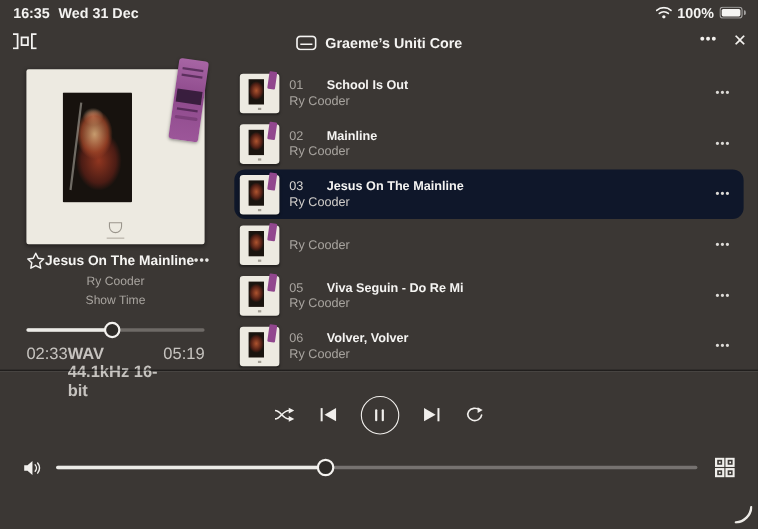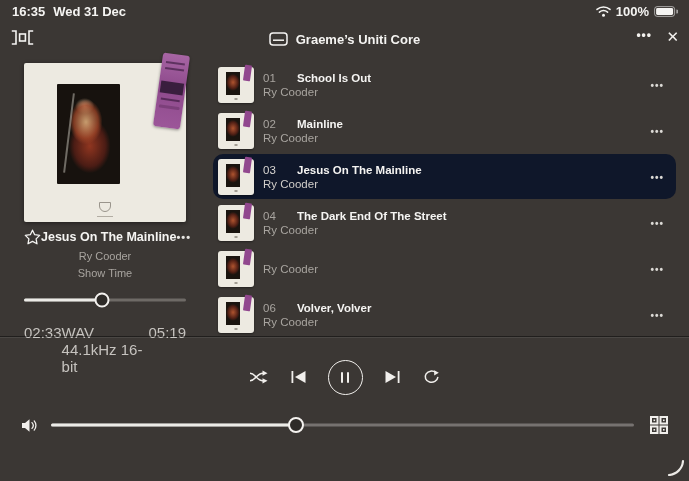--- a/index.html
+++ b/index.html
@@ -43,21 +43,21 @@
 
   
   .np{position:absolute;left:24px;top:229px;width:162px;}
   .np-titlerow{display:flex;align-items:center;}
   .np-title{flex:1;text-align:center;font-size:12.5px;font-weight:700;color:#f5f4f2;white-space:nowrap;}
   .np-more{font-size:11px;letter-spacing:1px;font-weight:700;color:#e8e6e3;cursor:pointer;}
   .np-artist,.np-album{text-align:center;font-size:11px;color:#a8a49f;margin-top:5px;}
   .np .slider{margin-top:13px;}
   .np-times{display:flex;justify-content:space-between;align-items:baseline;margin-top:6px;
             font-size:15px;color:#c6c3bf;}
-  .np-format{color:#c6c3bf;font-weight:400;margin-top:11px;}
+  .np-format{color:#c6c3bf;font-weight:700;}
 
   
   .slider{position:relative;height:15px;cursor:pointer;}
   .slider .track{position:absolute;left:0;right:0;top:50%;height:3px;transform:translateY(-50%);
                  background:#6e6a66;border-radius:2px;}
   .slider .fill{position:absolute;left:0;top:50%;height:3px;transform:translateY(-50%);
                 background:#ecebe7;border-radius:2px;width:var(--pct,50%);}
   .slider .thumb{position:absolute;top:50%;left:var(--pct,50%);width:15px;height:15px;border-radius:50%;
                  background:#2e2b28;border:2.5px solid #f4f2ef;box-sizing:border-box;transform:translate(-50%,-50%);}
 
@@ -242,36 +242,36 @@
       <div class="trow-more">•••</div>
     </div>
 
     <div class="trow">
       <div class="thumb36">
           <div class="tphoto"></div>
           <div class="ttag"></div>
           <div class="tdot"></div>
         </div>
       <div class="tmeta">
-        <div class="tline1">
-            <span class="tnum">04</span>
-            <span class="ttitle">The Dark End Of The Street</span>
-          </div>
-        <div class="tartist">Ry Cooder</div>
-      </div>
-      <div class="trow-more">•••</div>
-    </div>
-
-    <div class="trow">
-      <div class="thumb36">
-          <div class="tphoto"></div>
-          <div class="ttag"></div>
-          <div class="tdot"></div>
-        </div>
-      <div class="tmeta">
+        <div class="tartist">Ry Cooder</div>
+      </div>
+      <div class="trow-more">•••</div>
+    </div>
+
+    <div class="trow">
+      <div class="thumb36">
+          <div class="tphoto"></div>
+          <div class="ttag"></div>
+          <div class="tdot"></div>
+        </div>
+      <div class="tmeta">
+        <div class="tline1">
+            <span class="tnum">05</span>
+            <span class="ttitle">Viva Seguin - Do Re Mi</span>
+          </div>
         <div class="tartist">Ry Cooder</div>
       </div>
       <div class="trow-more">•••</div>
     </div>
 
     <div class="trow">
       <div class="thumb36">
           <div class="tphoto"></div>
           <div class="ttag"></div>
           <div class="tdot"></div>

